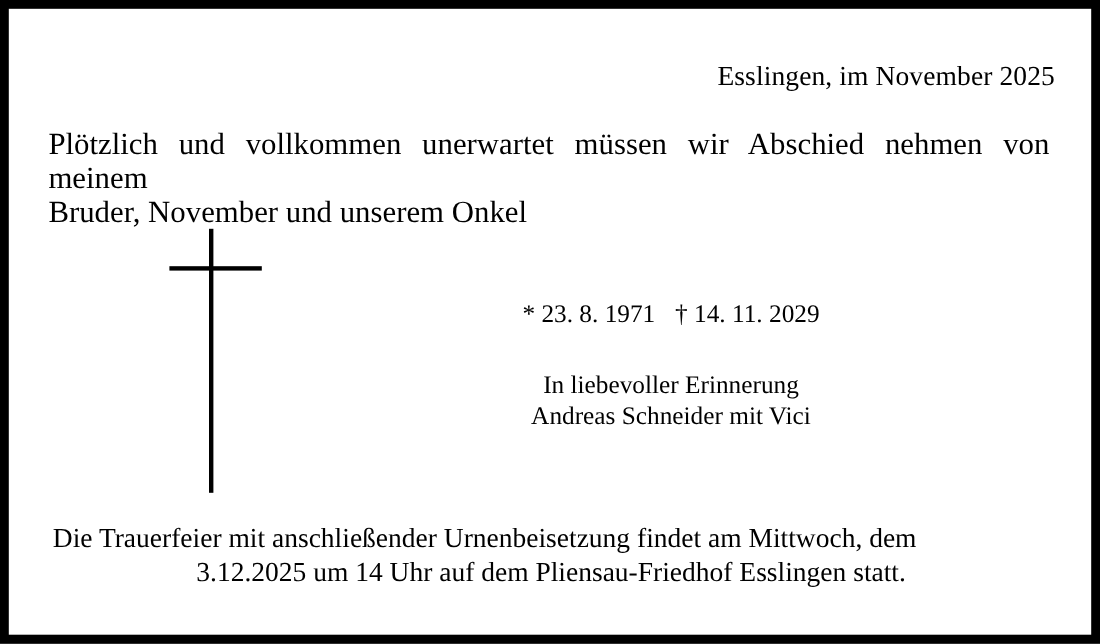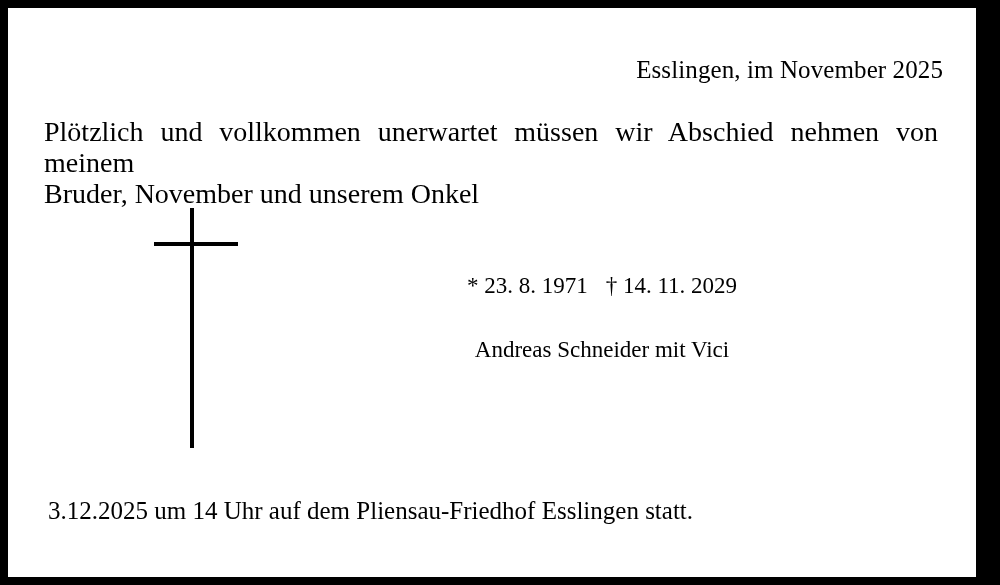--- a/index.html
+++ b/index.html
@@ -12,21 +12,21 @@
     height: 585px;
     font-family: "Liberation Serif", serif;
     color: #000000;
   }
   .obituary {
     position: relative;
     box-sizing: border-box;
     width: 1000px;
     height: 585px;
     background: #000000;
-    padding: 8px 24px 8px 8px;
+    padding: 8px 8px 8px 8px;
     text-decoration: underline;
   }
   .inner {
     position: relative;
     box-sizing: border-box;
     width: 100%;
     height: 100%;
     background: #ffffff;
     padding: 0;
     overflow: hidden;
@@ -107,22 +107,21 @@
   .closing {
     position: absolute;
     left: 40px;
     right: 38px;
     top: 466px;
     font-size: 25px;
     line-height: 31px;
     text-align: justify;
   }
   .closing .line2 {
-    text-align: left;
-    margin-top: 21px;
+    text-align: center;
   }
 </style>
 </head>
 <body>
 
 <div class="obituary">
   <div class="inner">
 
     <div class="place-date">Esslingen, im November 2025</div>
 
@@ -135,21 +134,23 @@
       <div class="vert"></div>
       <div class="horiz"></div>
     </div>
 
 
     <div class="dates">
       <span>* 23. 8. 1971</span><span class="gap"></span><span>† 14. 11. 2029</span>
     </div>
 
     <div class="family">
+      <div>In liebevoller Erinnerung</div>
       <div>Andreas Schneider mit Vici</div>
     </div>
 
     <div class="closing">
+      <div class="line1">Die Trauerfeier mit anschließender Urnenbeisetzung findet am Mittwoch, dem</div>
       <div class="line2">3.12.2025 um 14 Uhr auf dem Pliensau-Friedhof Esslingen statt.</div>
     </div>
 
   </div>
 </div>
 
 </body></html>

